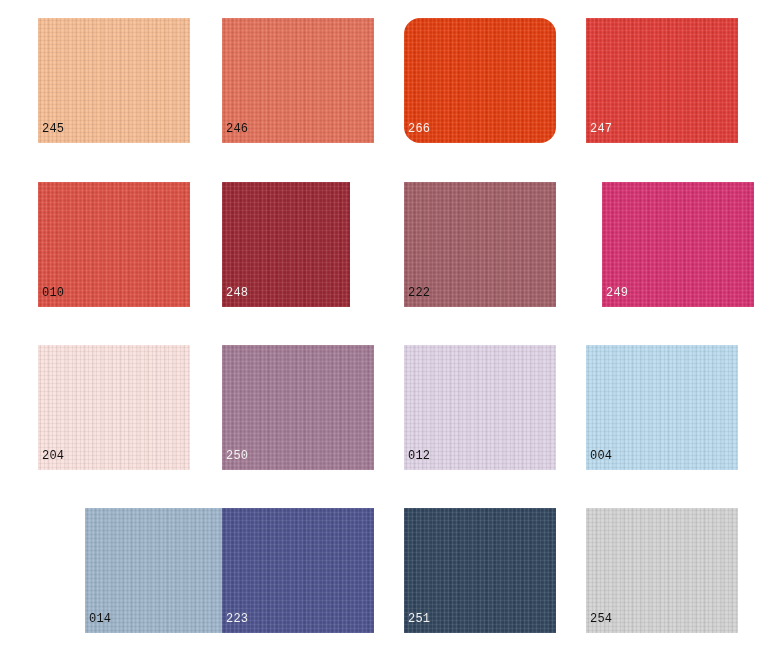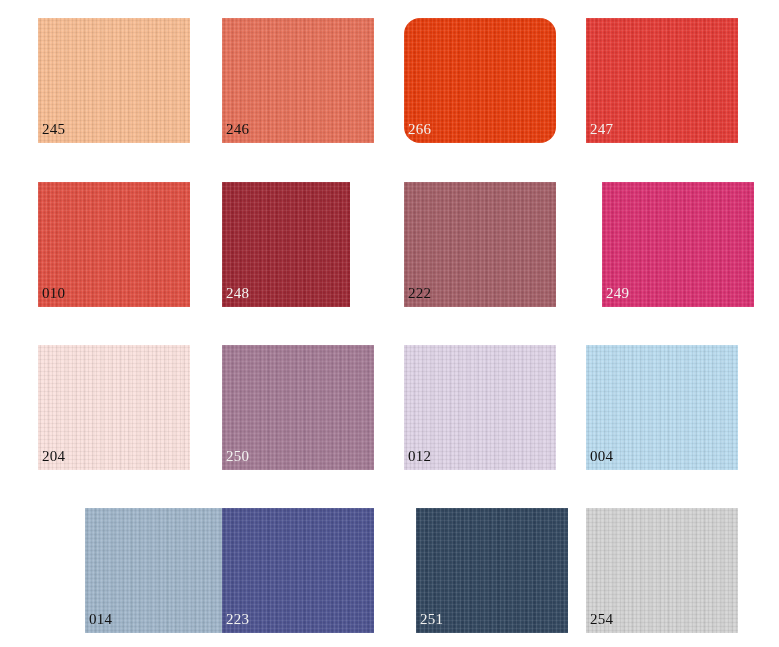--- a/index.html
+++ b/index.html
@@ -65,22 +65,22 @@
         rgba(255,255,255,0.020) 3px,
         rgba(255,255,255,0.020) 9px
       );
     mix-blend-mode: normal;
   }
 
   .swatch-label {
     position: absolute;
     left: 4px;
     bottom: 5px;
-    font-family: Liberation Serif, serif;
-    font-size: 15px;
+    font-family: Liberation Mono, monospace;
+    font-size: 12px;
     line-height: 17px;
     letter-spacing: 0.2px;
     white-space: nowrap;
     z-index: 2;
   }
   .label-dark  { color: #111111; }
   .label-light { color: #f2f2f0; }
 </style>
 </head>
 <body>
@@ -135,21 +135,21 @@
       <span class="swatch-label label-dark">004</span>
     </div>
     <div class="swatch" style="left: 38px; top: 508px; width: 152px; height: 125px; background: rgb(159, 181, 201); margin-left: 47px;">
       <div class="texture"></div>
       <span class="swatch-label label-dark">014</span>
     </div>
     <div class="swatch" style="left: 222px; top: 508px; width: 152px; height: 125px; background: rgb(77, 83, 144);">
       <div class="texture"></div>
       <span class="swatch-label label-light">223</span>
     </div>
-    <div class="swatch" style="left: 416px; top: 508px; width: 152px; height: 125px; background: rgb(49, 70, 94);">
+    <div class="swatch" style="left: 404px; top: 508px; width: 152px; height: 125px; background: rgb(49, 70, 94);">
       <div class="texture"></div>
       <span class="swatch-label label-light">251</span>
     </div>
     <div class="swatch" style="left: 586px; top: 508px; width: 152px; height: 125px; background: rgb(210, 210, 210);">
       <div class="texture"></div>
       <span class="swatch-label label-dark">254</span>
     </div>
   </div>
 
 </body></html>

